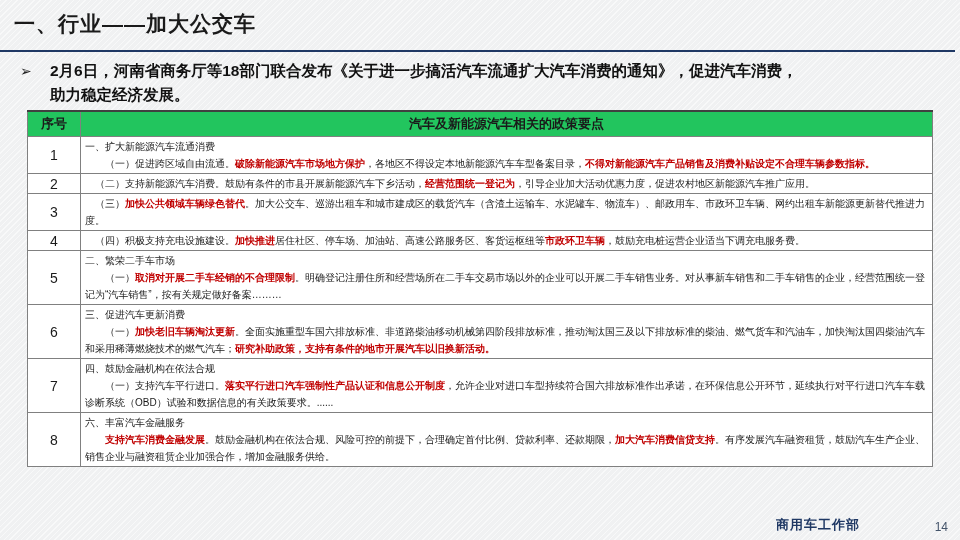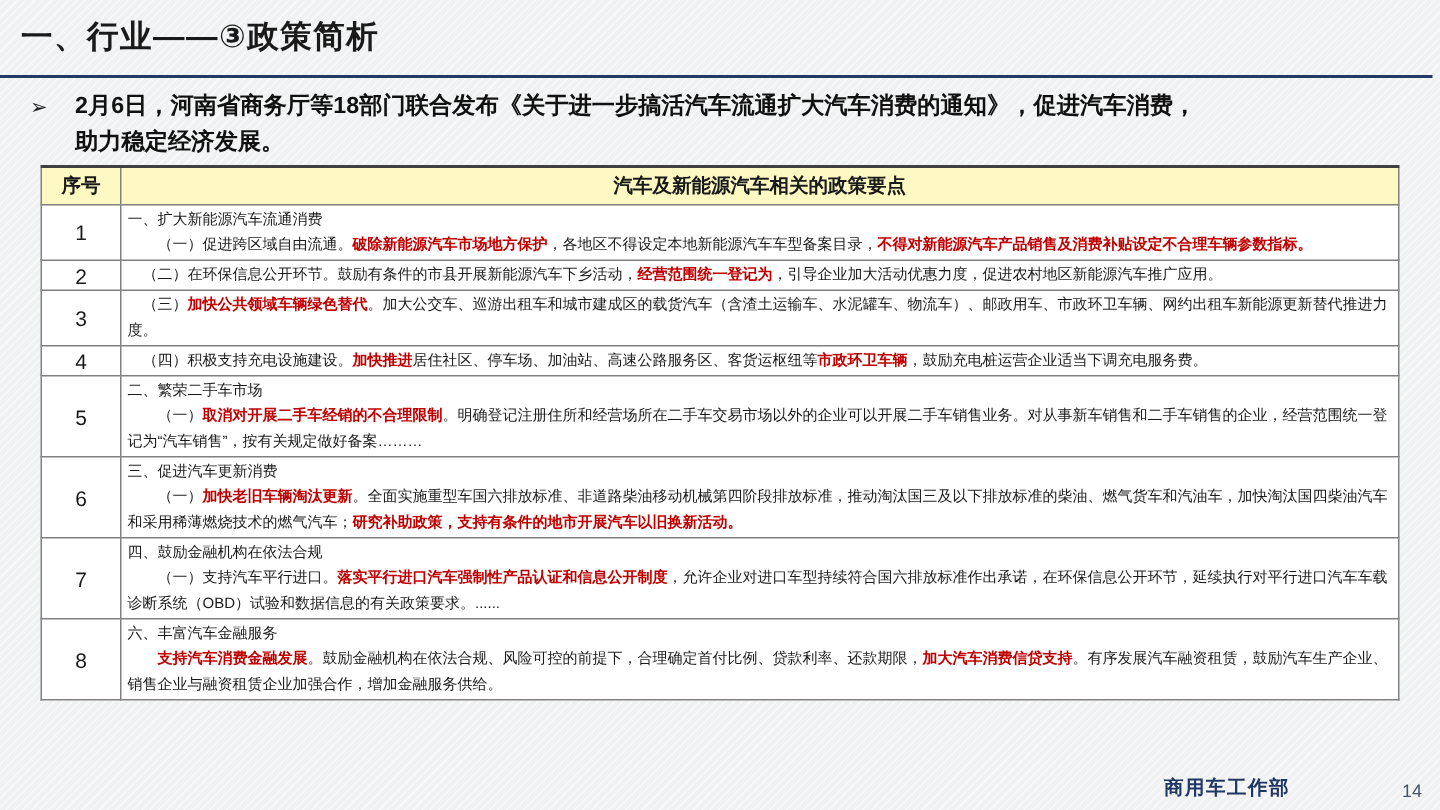--- a/index.html
+++ b/index.html
@@ -41,21 +41,21 @@
     position:absolute;top:110px;left:27px;width:906px;
     border-collapse:collapse;table-layout:fixed;
     background:#ffffff;
     border:1px solid #595959;border-top:2px solid #404040;
   }
   table.policy th, table.policy td{
     border:1px solid #808080;
   }
   th.col-num, td.num{width:48px;text-align:center;}
   thead th{
-    background:#fef9c3;font-size:13px;font-weight:bold;color:#1a1a1a;
+    background:#22c55e;font-size:13px;font-weight:bold;color:#1a1a1a;
     padding:3px 2px;
   }
   td.num{font-size:14px;color:#1a1a1a;padding:1px 0;vertical-align:middle;}
   td.content{
     font-size:10px;color:#1a1a1a;line-height:17px;
     padding:1px 4px;white-space:pre-wrap;word-break:break-all;
     vertical-align:middle;
   }
   td.content .red{color:var(--red);font-weight:bold;}
   
@@ -66,21 +66,21 @@
   .footer-page{
     position:absolute;right:12px;bottom:6px;
     font-size:12px;color:#44546a;
   }
 </style>
 </head>
 <body>
 
 <div class="slide">
 
-  <h1 class="page-title">一、行业——③政策简析</h1>
+  <h1 class="page-title">一、行业——加大公交车</h1>
   <div class="title-rule"></div>
 
   <div class="bullet">
     <span class="marker">➢</span>
     <p>2月6日，河南省商务厅等18部门联合发布《关于进一步搞活汽车流通扩大汽车消费的通知》，促进汽车消费，
 助力稳定经济发展。</p>
   </div>
 
   <table class="policy">
     <thead>
@@ -90,21 +90,21 @@
       </tr>
     </thead>
     <tbody>
         <tr>
           <td class="num">1</td>
           <td class="content"><span>一、扩大新能源汽车流通消费
 　　（一）促进跨区域自由流通。</span><span class="red">破除新能源汽车市场地方保护</span><span>，各地区不得设定本地新能源汽车车型备案目录，</span><span class="red">不得对新能源汽车产品销售及消费补贴设定不合理车辆参数指标。</span></td>
         </tr>
         <tr>
           <td class="num">2</td>
-          <td class="content"><span>　（二）在环保信息公开环节。鼓励有条件的市县开展新能源汽车下乡活动，</span><span class="red">经营范围统一登记为</span><span>，引导企业加大活动优惠力度，促进农村地区新能源汽车推广应用。</span></td>
+          <td class="content"><span>　（二）支持新能源汽车消费。鼓励有条件的市县开展新能源汽车下乡活动，</span><span class="red">经营范围统一登记为</span><span>，引导企业加大活动优惠力度，促进农村地区新能源汽车推广应用。</span></td>
         </tr>
         <tr>
           <td class="num">3</td>
           <td class="content"><span>　（三）</span><span class="red">加快公共领域车辆绿色替代</span><span>。加大公交车、巡游出租车和城市建成区的载货汽车（含渣土运输车、水泥罐车、物流车）、邮政用车、市政环卫车辆、网约出租车新能源更新替代推进力度。</span></td>
         </tr>
         <tr>
           <td class="num">4</td>
           <td class="content"><span>　（四）积极支持充电设施建设。</span><span class="red">加快推进</span><span>居住社区、停车场、加油站、高速公路服务区、客货运枢纽等</span><span class="red">市政环卫车辆</span><span>，鼓励充电桩运营企业适当下调充电服务费。</span></td>
         </tr>
         <tr>

